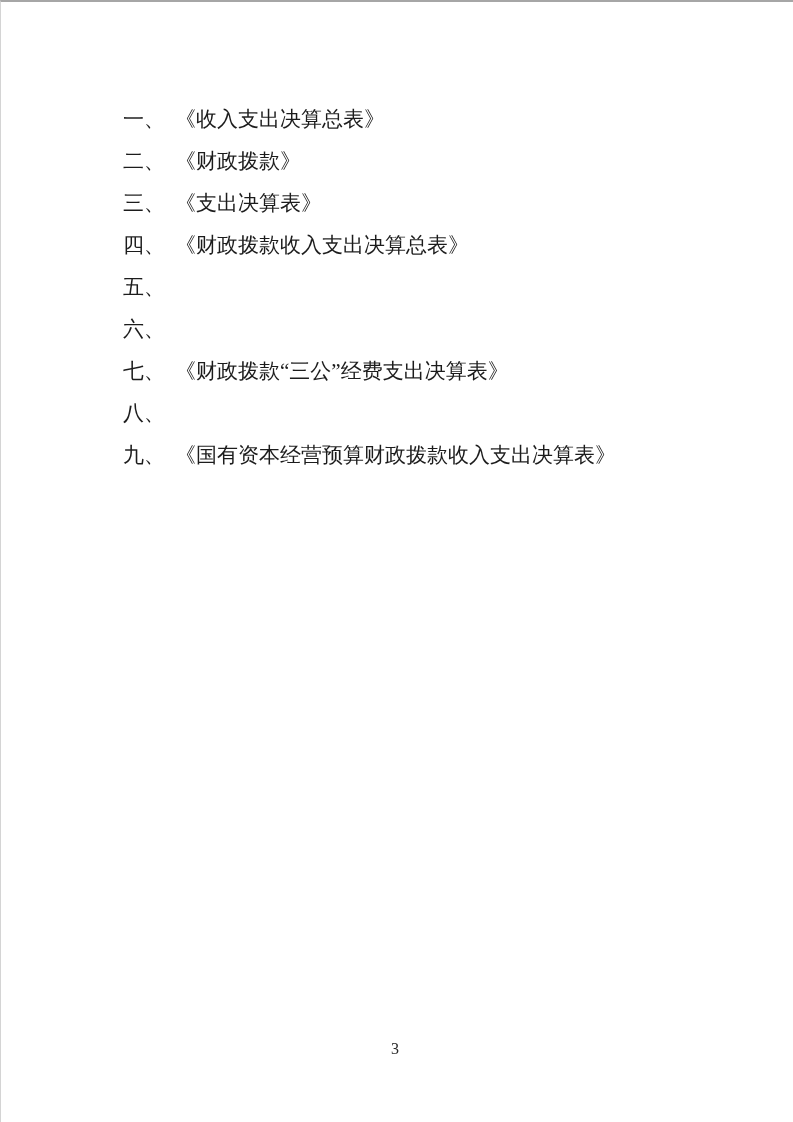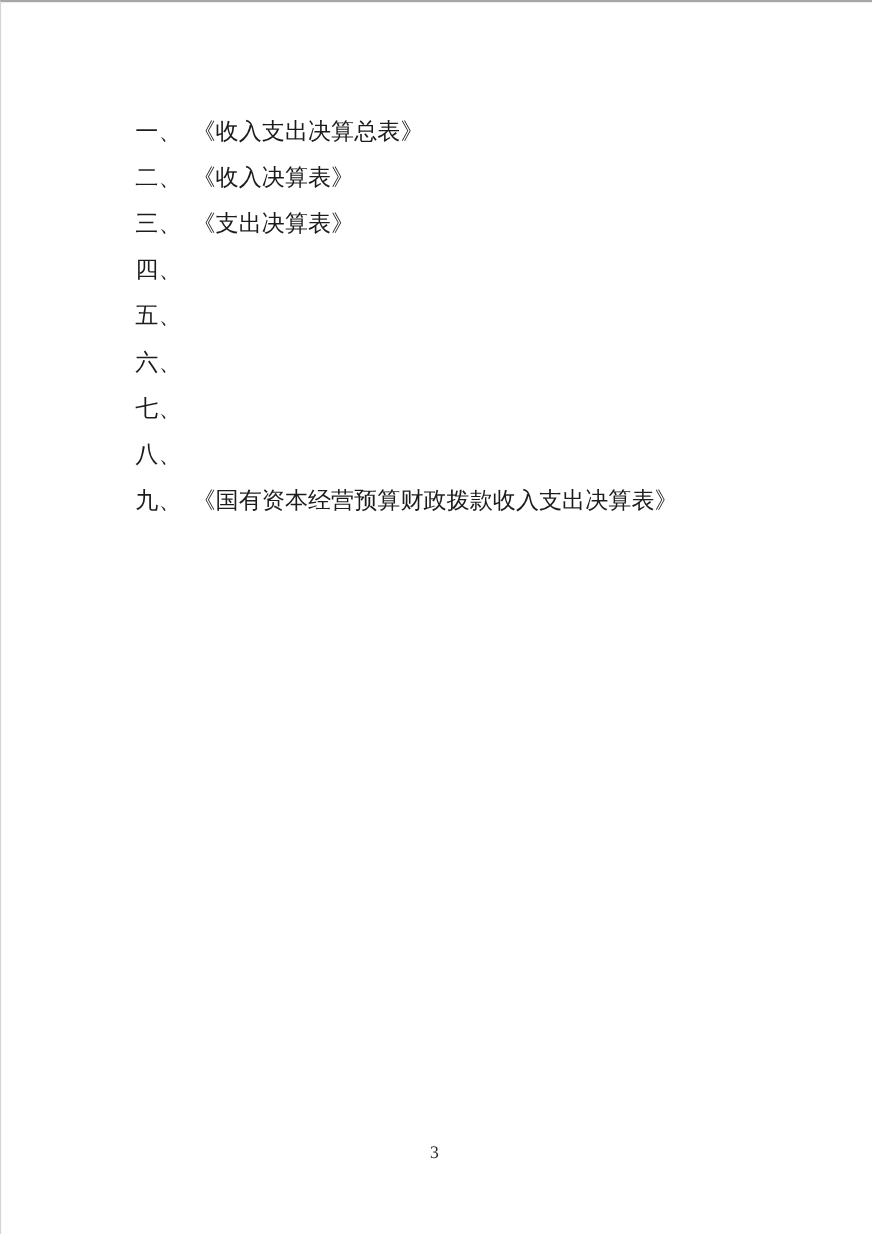--- a/index.html
+++ b/index.html
@@ -58,42 +58,44 @@
 
   <div class="toc">
 
     <div class="toc-row">
       <span class="toc-num">一、</span>
       <span class="toc-title">《收入支出决算总表》</span>
     </div>
 
     <div class="toc-row">
       <span class="toc-num">二、</span>
-      <span class="toc-title">《收入决算表》</span>
+      <span class="toc-title">《财政拨款》</span>
     </div>
 
     <div class="toc-row">
       <span class="toc-num">三、</span>
       <span class="toc-title">《支出决算表》</span>
     </div>
 
     <div class="toc-row">
       <span class="toc-num">四、</span>
+      <span class="toc-title">《财政拨款收入支出决算总表》</span>
     </div>
 
     <div class="toc-row">
       <span class="toc-num">五、</span>
     </div>
 
     <div class="toc-row">
       <span class="toc-num">六、</span>
     </div>
 
     <div class="toc-row">
       <span class="toc-num">七、</span>
+      <span class="toc-title">《财政拨款“三公”经费支出决算表》</span>
     </div>
 
     <div class="toc-row">
       <span class="toc-num">八、</span>
     </div>
 
     <div class="toc-row">
       <span class="toc-num">九、</span>
       <span class="toc-title">《国有资本经营预算财政拨款收入支出决算表》</span>
     </div>

